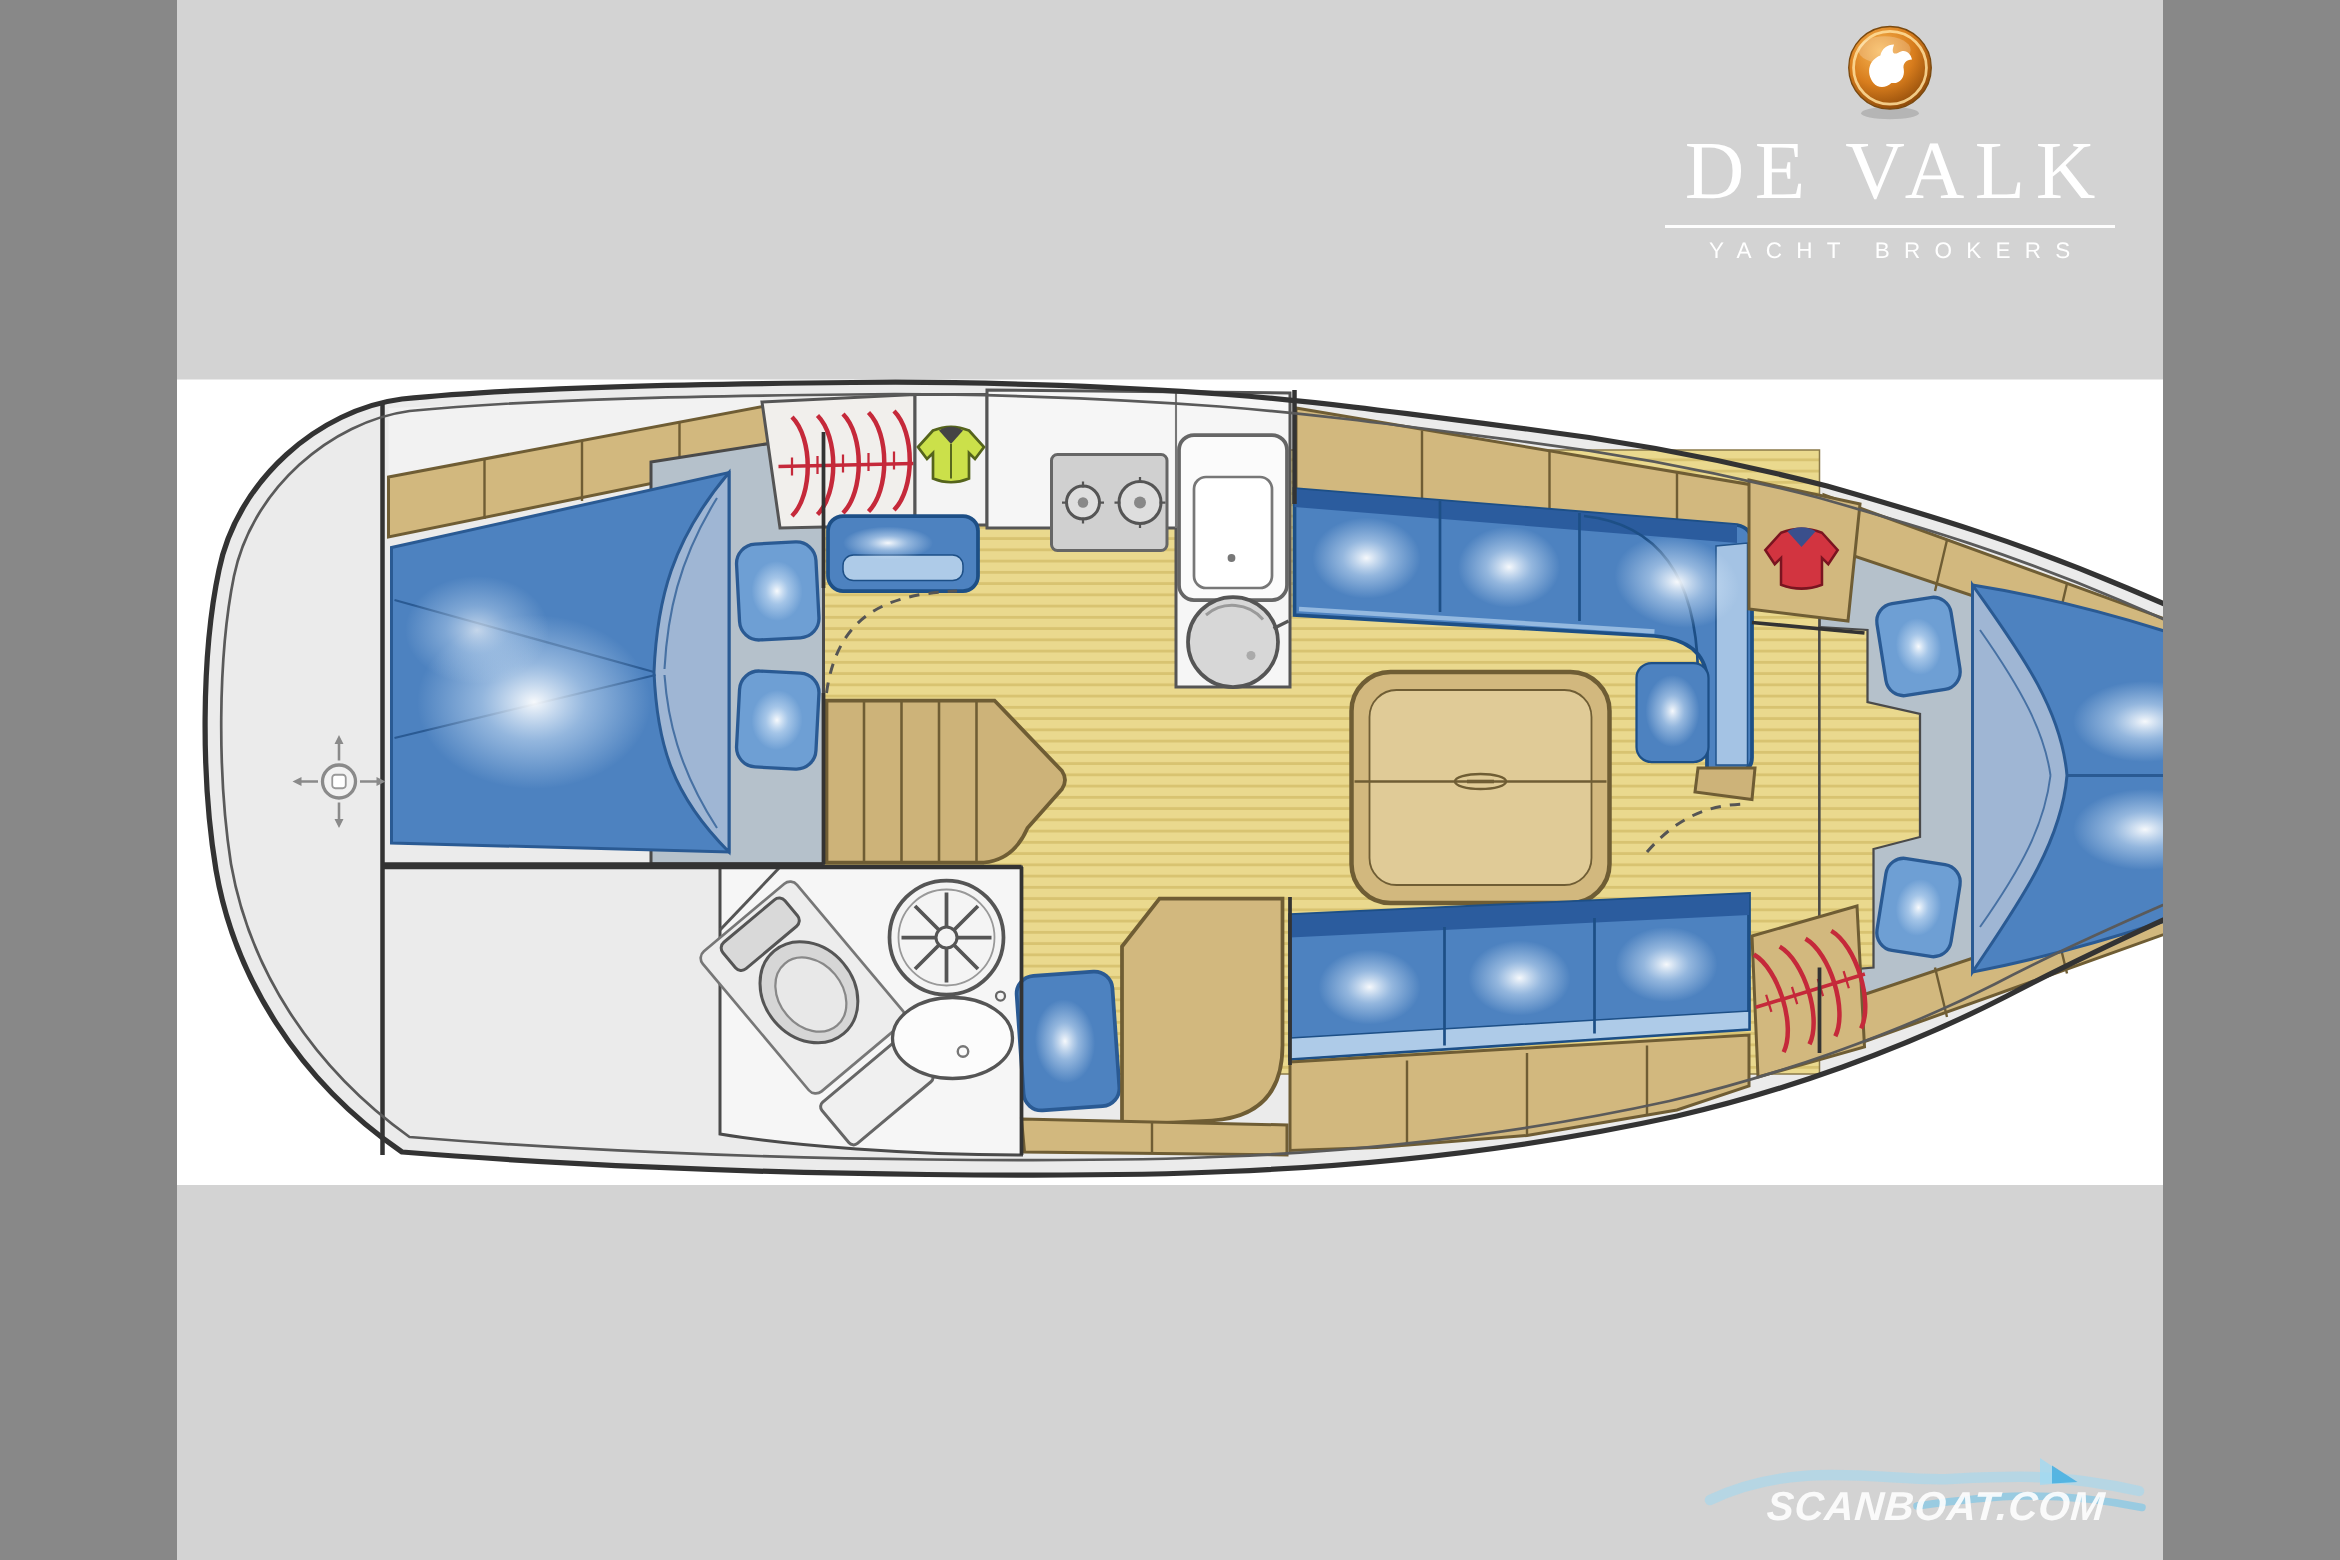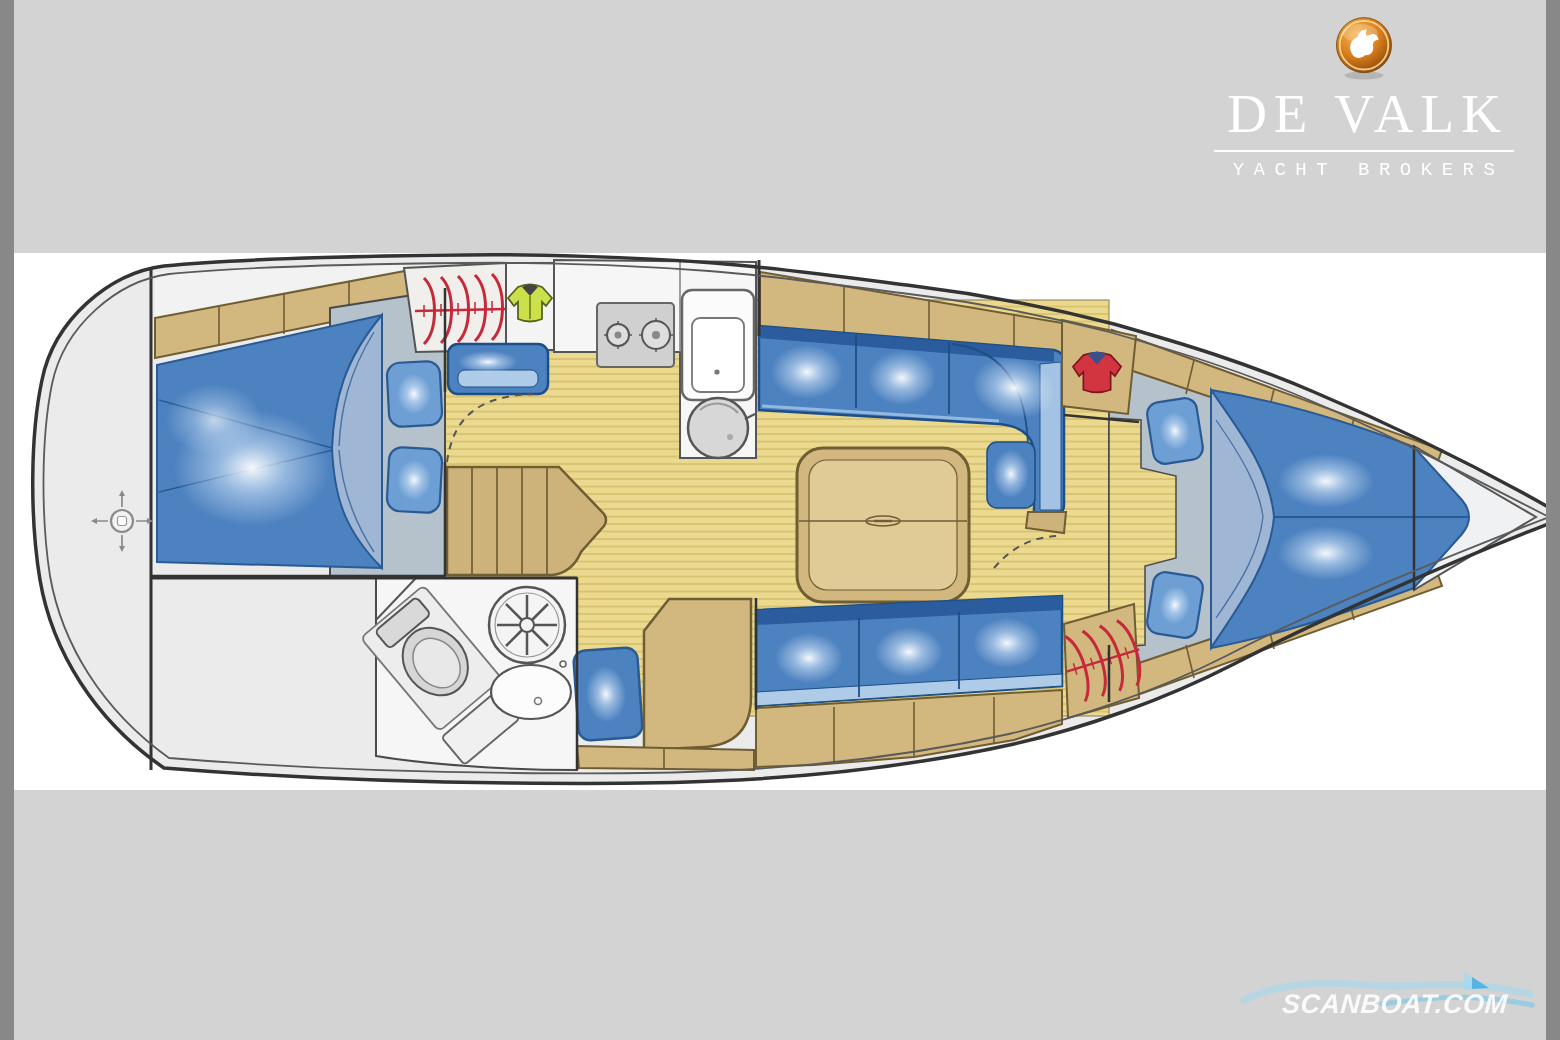--- a/index.html
+++ b/index.html
@@ -1,26 +1,26 @@
 <!DOCTYPE html>
 <html style="--c-band: #d3d3d3; --c-plan: #ffffff; --c-deck: #ebebeb; --c-hull: #333333; --c-hullinner: #5a5a5a; --c-wood: #d2b87e; --c-woodlight: #cdb379; --c-woodedge: #6f5d34; --c-floor: #ead98e; --c-stripe: #d5c06c; --c-navy: #1d4f86; --c-cushion: #4d82c0; --c-cushionback: #2b5c9e; --c-cushionfront: #aecbe8; --c-pillow: #6e9fd4; --c-pillowedge: #2a5a93; --c-sheet: #9fb6d4; --c-mattress: #b5c1cb; --c-fixture: #f6f6f6; --c-fixedge: #555555; --c-steel: #d4d4d4; --c-red: #c5293a; --c-shirt: #d23440; --c-collar: #3a4f8c; --c-jacket: #cbe04a; --c-jacketedge: #55641c; --c-orange1: #f7b653; --c-orange2: #d87d1d; --c-orange3: #8a4708; --c-wmblue: #9fd9f3; --c-wmblue2: #5fc3ef;"><head>
 <meta charset="utf-8">
 <style>
   html,body{margin:0;padding:0;background:#888;}
-  .stage{position:relative;width:1532px;height:1040px;margin:0 auto;background:var(--c-plan,#fff);overflow:hidden;font-family:"Liberation Sans",sans-serif;}
+  .stage{position:relative;width:1324px;height:1040px;margin:0 auto;background:var(--c-plan,#fff);overflow:hidden;font-family:"Liberation Sans",sans-serif;}
   .band{position:absolute;left:0;width:100%;background:var(--c-band,#d3d3d3);}
   .band.top{top:0;height:253px;}
   .band.bottom{top:790px;height:250px;}
   .plan-svg{position:absolute;left:0;top:0;width:1560px;height:1040px;display:block;}
   
   .logo{position:absolute;top:12px;right:22px;width:320px;display:flex;flex-direction:column;align-items:center;z-index:5;}
   .logo .badge{width:66px;height:70px;}
   .logo .brand{margin:4px 0 0 0;font-family:"Liberation Serif",serif;font-weight:500;font-size:55px;line-height:1.0;color:#fff;letter-spacing:7px;white-space:nowrap;text-indent:7px;}
   .logo .rule{width:300px;height:2px;background:rgba(255,255,255,.95);margin:9px 0 7px 0;}
-  .logo .tagline{font-family:Liberation Mono, monospace;font-size:19px;color:#fff;letter-spacing:9.5px;white-space:nowrap;text-indent:9px;}
+  .logo .tagline{font-family:Liberation Sans, sans-serif;font-size:15px;color:#fff;letter-spacing:9.5px;white-space:nowrap;text-indent:9px;}
   
   .watermark{position:absolute;right:4px;bottom:8px;width:310px;height:72px;z-index:5;}
   .watermark svg{position:absolute;inset:0;}
   .wm-text{position:absolute;left:50px;bottom:12px;font-style:italic;font-weight:bold;font-size:27px;color:rgba(255,255,255,.88);letter-spacing:.5px;transform:skewX(-4deg);}
 </style>
 </head>
 <body>
 
 <div class="stage">
 

